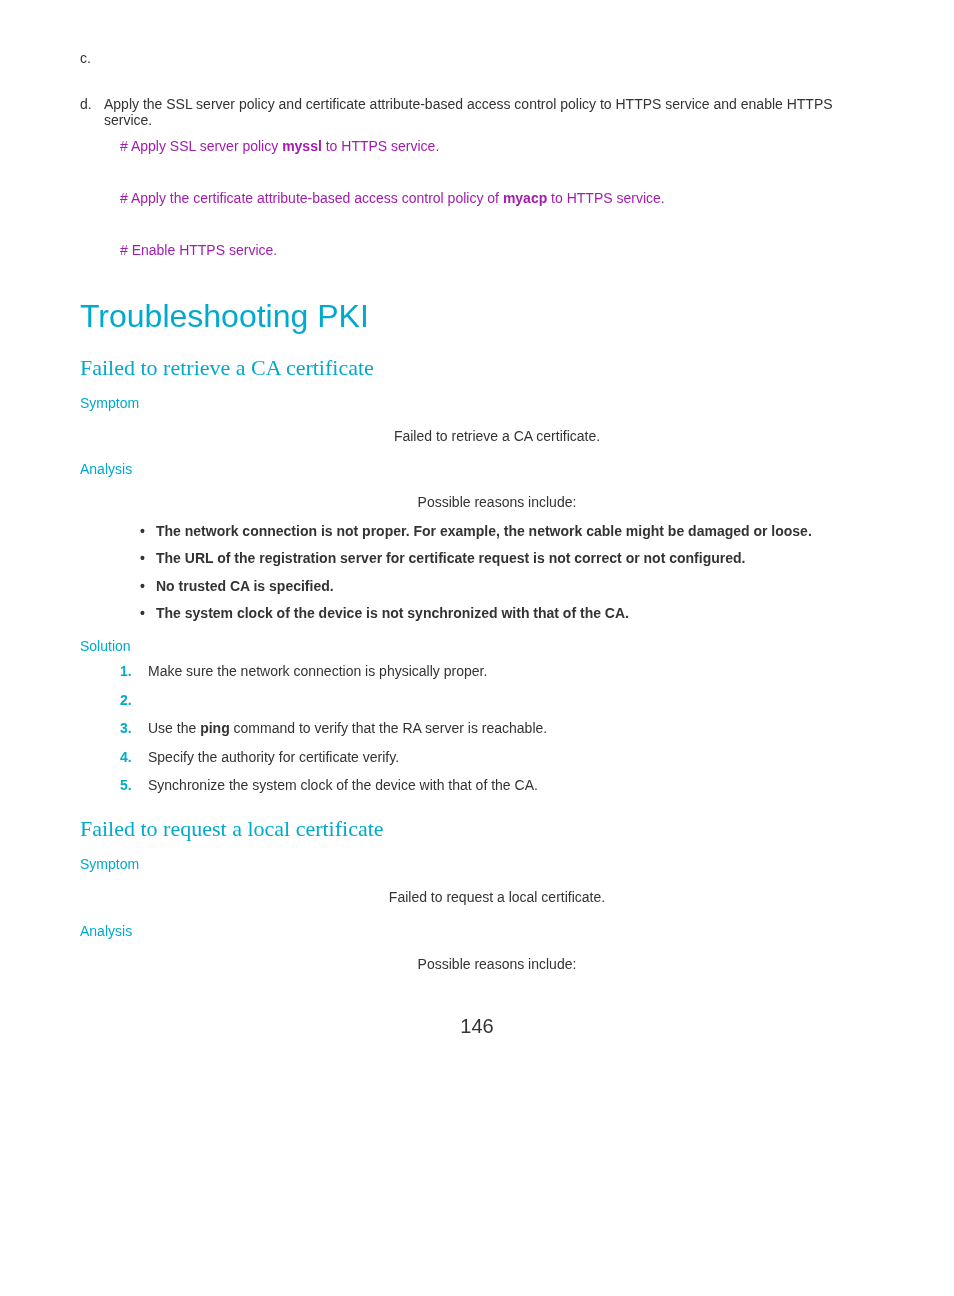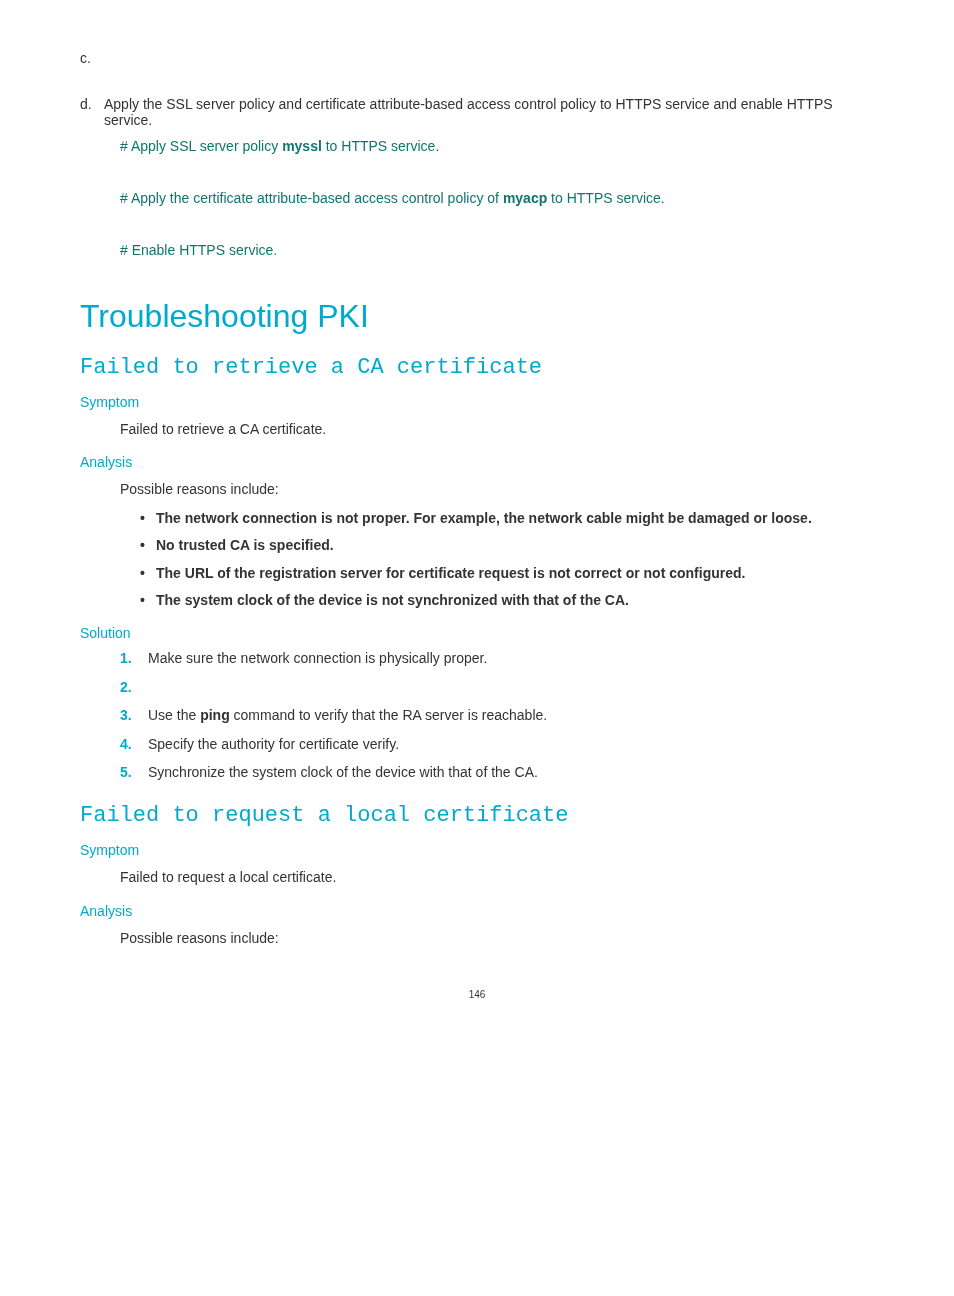--- a/index.html
+++ b/index.html
@@ -50,50 +50,51 @@
 
     .list-item-d .label {
       color: #333;
       min-width: 16px;
     }
 
     .code-block {
       margin: 10px 0 10px 0;
       font-family: Arial, Helvetica, sans-serif;
       font-size: 14px;
-      color: #0f766e;
+      color: #a21caf;
     }
 
     .h1-section {
       font-size: 32px;
       font-weight: 400;
       color: #00AACC;
       margin: 40px 0 20px 0;
       font-family: Arial, Helvetica, sans-serif;
     }
 
     .h2-section {
       font-size: 22px;
       font-weight: 300;
       color: #00AACC;
       margin: 20px 0 14px 0;
-      font-family: Liberation Mono, monospace;
+      font-family: Liberation Serif, serif;
     }
 
     .subsection-label {
       font-size: 14px;
       font-weight: normal;
       color: #00AACC;
       margin: 14px 0 6px 0;
     }
 
     .body-text {
-      margin: 8px 0 6px 40px;
+      margin: 14px 0 6px 40px;
       line-height: 1.6;
       color: #333;
+      text-align: center;
     }
 
     .bullet-list {
       margin: 6px 0 6px 60px;
       list-style: none;
     }
 
     .bullet-list li {
       position: relative;
       padding-left: 16px;
@@ -125,21 +126,21 @@
     .ordered-list li .num {
       color: #00AACC;
       font-weight: bold;
       min-width: 18px;
     }
 
     .page-number {
       text-align: center;
       margin-top: 40px;
       color: #333;
-      font-size: 10px;
+      font-size: 20px;
     }
 
     .indent-block {
       margin-left: 40px;
     }
   </style>
 </head>
 <body>
 
 <div class="page">
@@ -177,22 +178,22 @@
   <h2 class="h2-section">Failed to retrieve a CA certificate</h2>
 
   <div class="subsection-label">Symptom</div>
   <div class="body-text">Failed to retrieve a CA certificate.</div>
 
   <div class="subsection-label">Analysis</div>
   <div class="body-text">Possible reasons include:</div>
 
   <ul class="bullet-list">
     <li>The network connection is not proper. For example, the network cable might be damaged or loose.</li>
+    <li>The URL of the registration server for certificate request is not correct or not configured.</li>
     <li>No trusted CA is specified.</li>
-    <li>The URL of the registration server for certificate request is not correct or not configured.</li>
     <li>The system clock of the device is not synchronized with that of the CA.</li>
   </ul>
 
   <div class="subsection-label">Solution</div>
 
   <ol class="ordered-list">
     <li>
       <span class="num">1.</span>
       <span>Make sure the network connection is physically proper.</span>
     </li>

